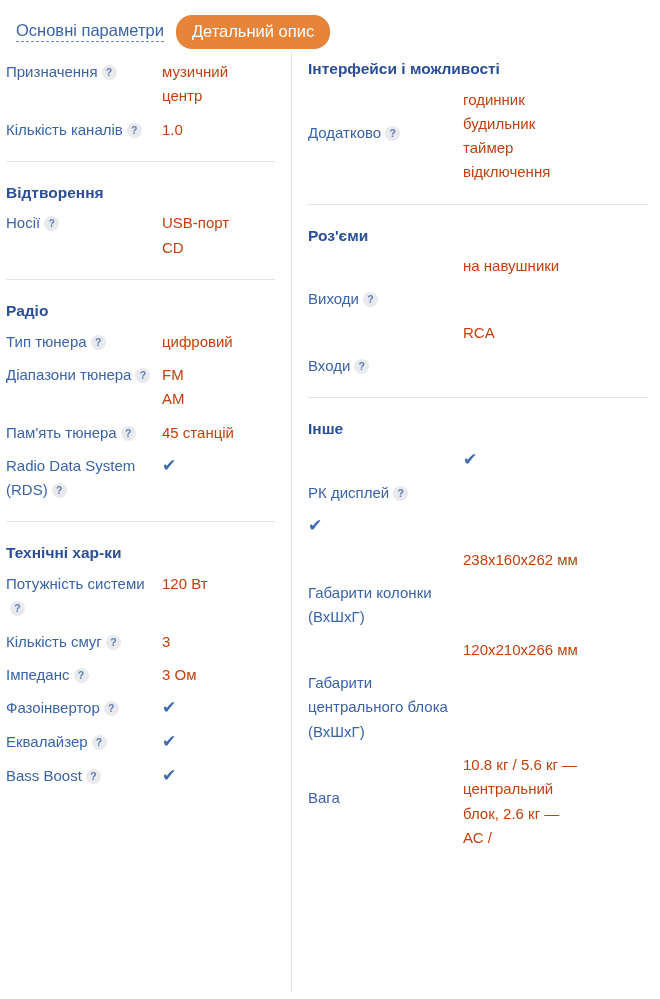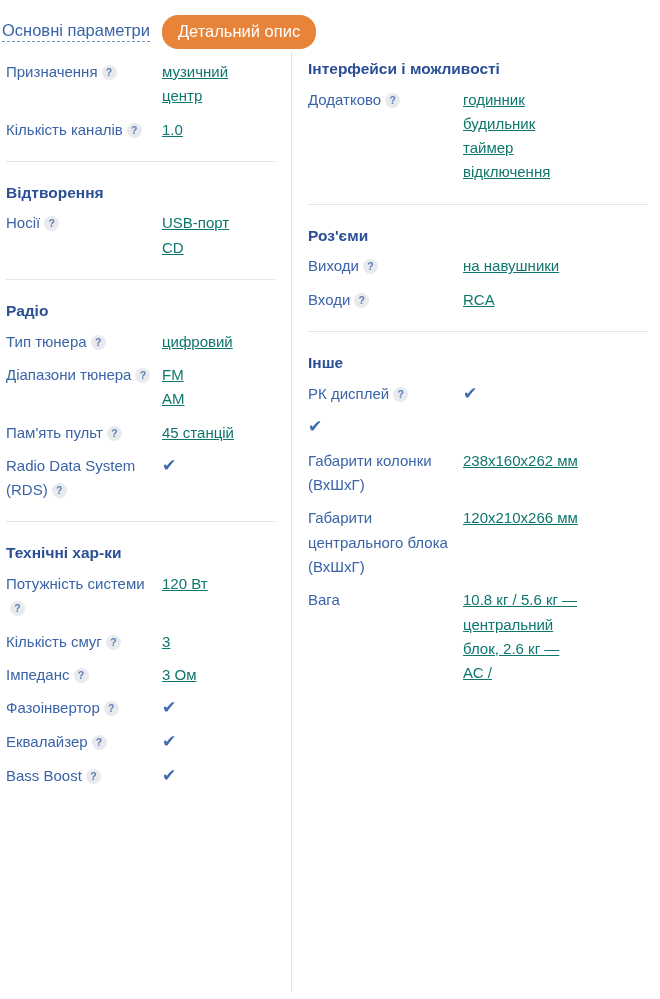--- a/index.html
+++ b/index.html
@@ -11,21 +11,21 @@
     font-family: "Liberation Sans", sans-serif;
     -webkit-font-smoothing: antialiased;
   }
   body { overflow: hidden; }
 
   
   .tabs {
     display: flex;
     align-items: center;
     gap: 12px;
-    padding: 12px 0 0 2px;
+    padding: 12px 0 0 16px;
     height: 52px;
   }
   .tab {
     font-size: 16.5px;
     line-height: 1;
     white-space: nowrap;
     cursor: pointer;
   }
   .tab-link {
     color: #3a63a8;
@@ -74,47 +74,46 @@
     align-items: flex-start;
     margin-bottom: 9px;
   }
   .label {
     color: #3a63a8;
     font-size: 15px;
     line-height: 1.62;
     flex: 0 0 auto;
   }
   .col-left  .label { width: 156px; padding-right: 4px; }
-  .col-right .label { width: 155px; padding-right: 4px; }
+  .col-right .label { width: 155px; padding-right: 4px; margin-top: 33px; }
 
   .label-txt { }
 
   .qmark {
     display: inline-block;
     width: 15px; height: 15px;
     border-radius: 50%;
     background: #e9eaee;
     color: #5d7fb5;
     font-size: 10.5px;
     font-weight: bold;
     line-height: 15px;
     text-align: center;
     vertical-align: 1px;
     margin-left: 4px;
     cursor: pointer;
     user-select: none;
   }
 
   .value {
-    color: #0f766e;
+    color: #c2410c;
     font-size: 15px;
     line-height: 1.62;
     flex: 1 1 auto;
     white-space: pre-line;
-    text-decoration: underline;
   }
   .check {
     color: #3f6cae;
     font-size: 17px;
     line-height: 1.45;
     flex: 1 1 auto;
   }
 </style>
 </head>
 <body>
@@ -156,21 +155,21 @@
         <div class="row">
           <div class="label"><span class="label-txt">Тип тюнера</span><span class="qmark">?</span></div>
           <div class="value">цифровий</div>
         </div>
         <div class="row">
           <div class="label"><span class="label-txt">Діапазони тюнера</span><span class="qmark">?</span></div>
           <div class="value">FM
 AM</div>
         </div>
         <div class="row">
-          <div class="label"><span class="label-txt">Пам'ять пульт</span><span class="qmark">?</span></div>
+          <div class="label"><span class="label-txt">Пам'ять тюнера</span><span class="qmark">?</span></div>
           <div class="value">45 станцій</div>
         </div>
         <div class="row">
           <div class="label"><span class="label-txt">Radio Data System (RDS)</span><span class="qmark">?</span></div>
           <div class="check">✔</div>
         </div>
       </div>
       <div class="divider"></div>
       <div class="section">
         <div class="section-title">Технічні хар-ки</div>

